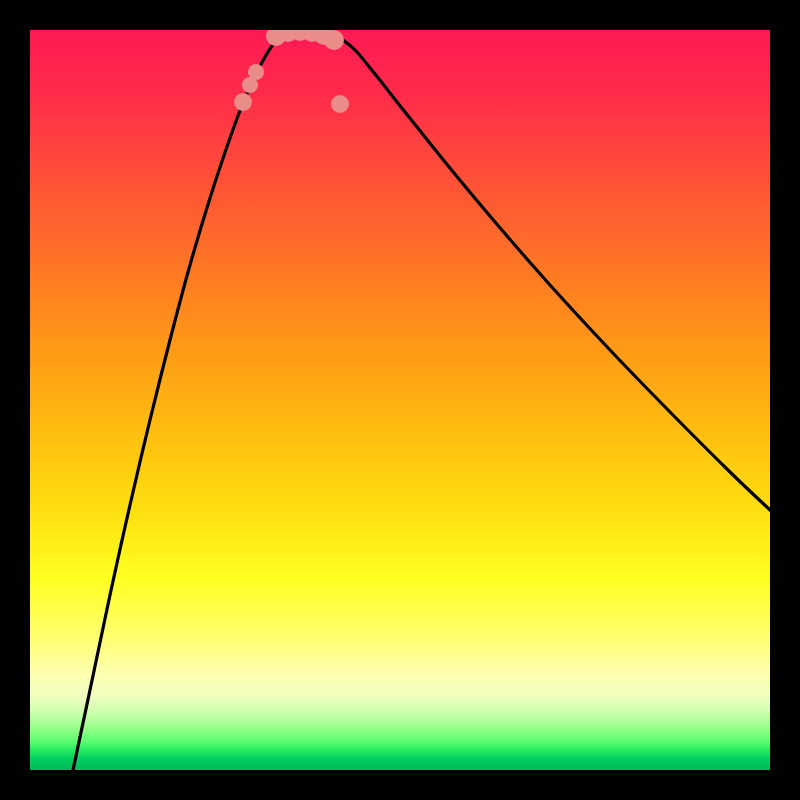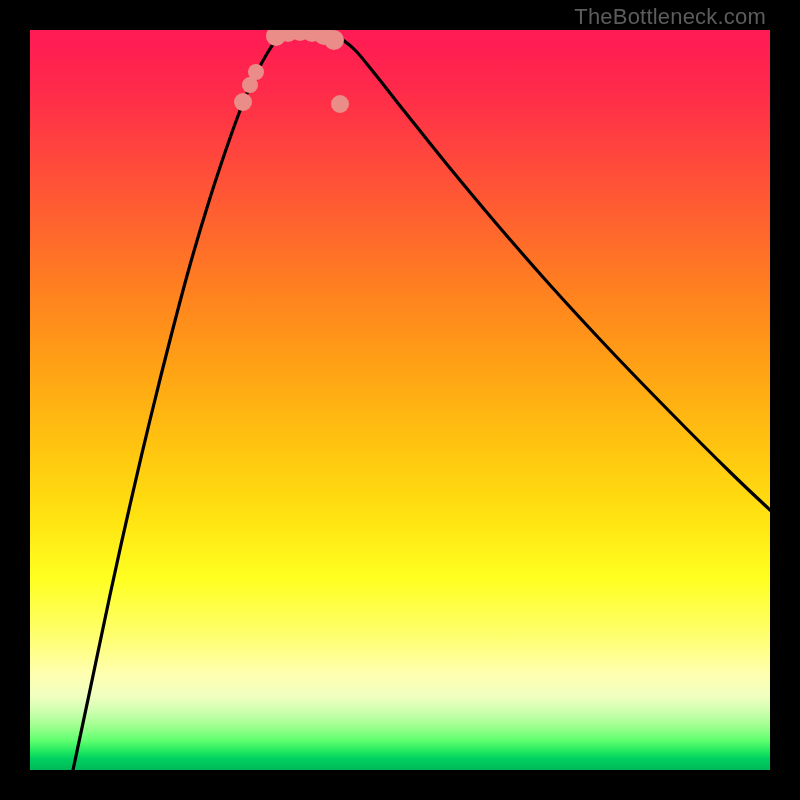--- a/index.html
+++ b/index.html
@@ -73,14 +73,13 @@
           <circle cx="246" cy="6" r="10" fill="#ea8d88"></circle>
           <circle cx="258" cy="2" r="10" fill="#ea8d88"></circle>
           <circle cx="270" cy="1" r="10" fill="#ea8d88"></circle>
           <circle cx="282" cy="2" r="10" fill="#ea8d88"></circle>
           <circle cx="294" cy="5" r="10" fill="#ea8d88"></circle>
           <circle cx="304" cy="10" r="10" fill="#ea8d88"></circle>
           <circle cx="310" cy="74" r="9" fill="#ea8d88"></circle>
         </g>
     </svg>
   </div>
-  <div class="watermark">TheBottleneck.com</div>
 </div>
 
 </body></html>

